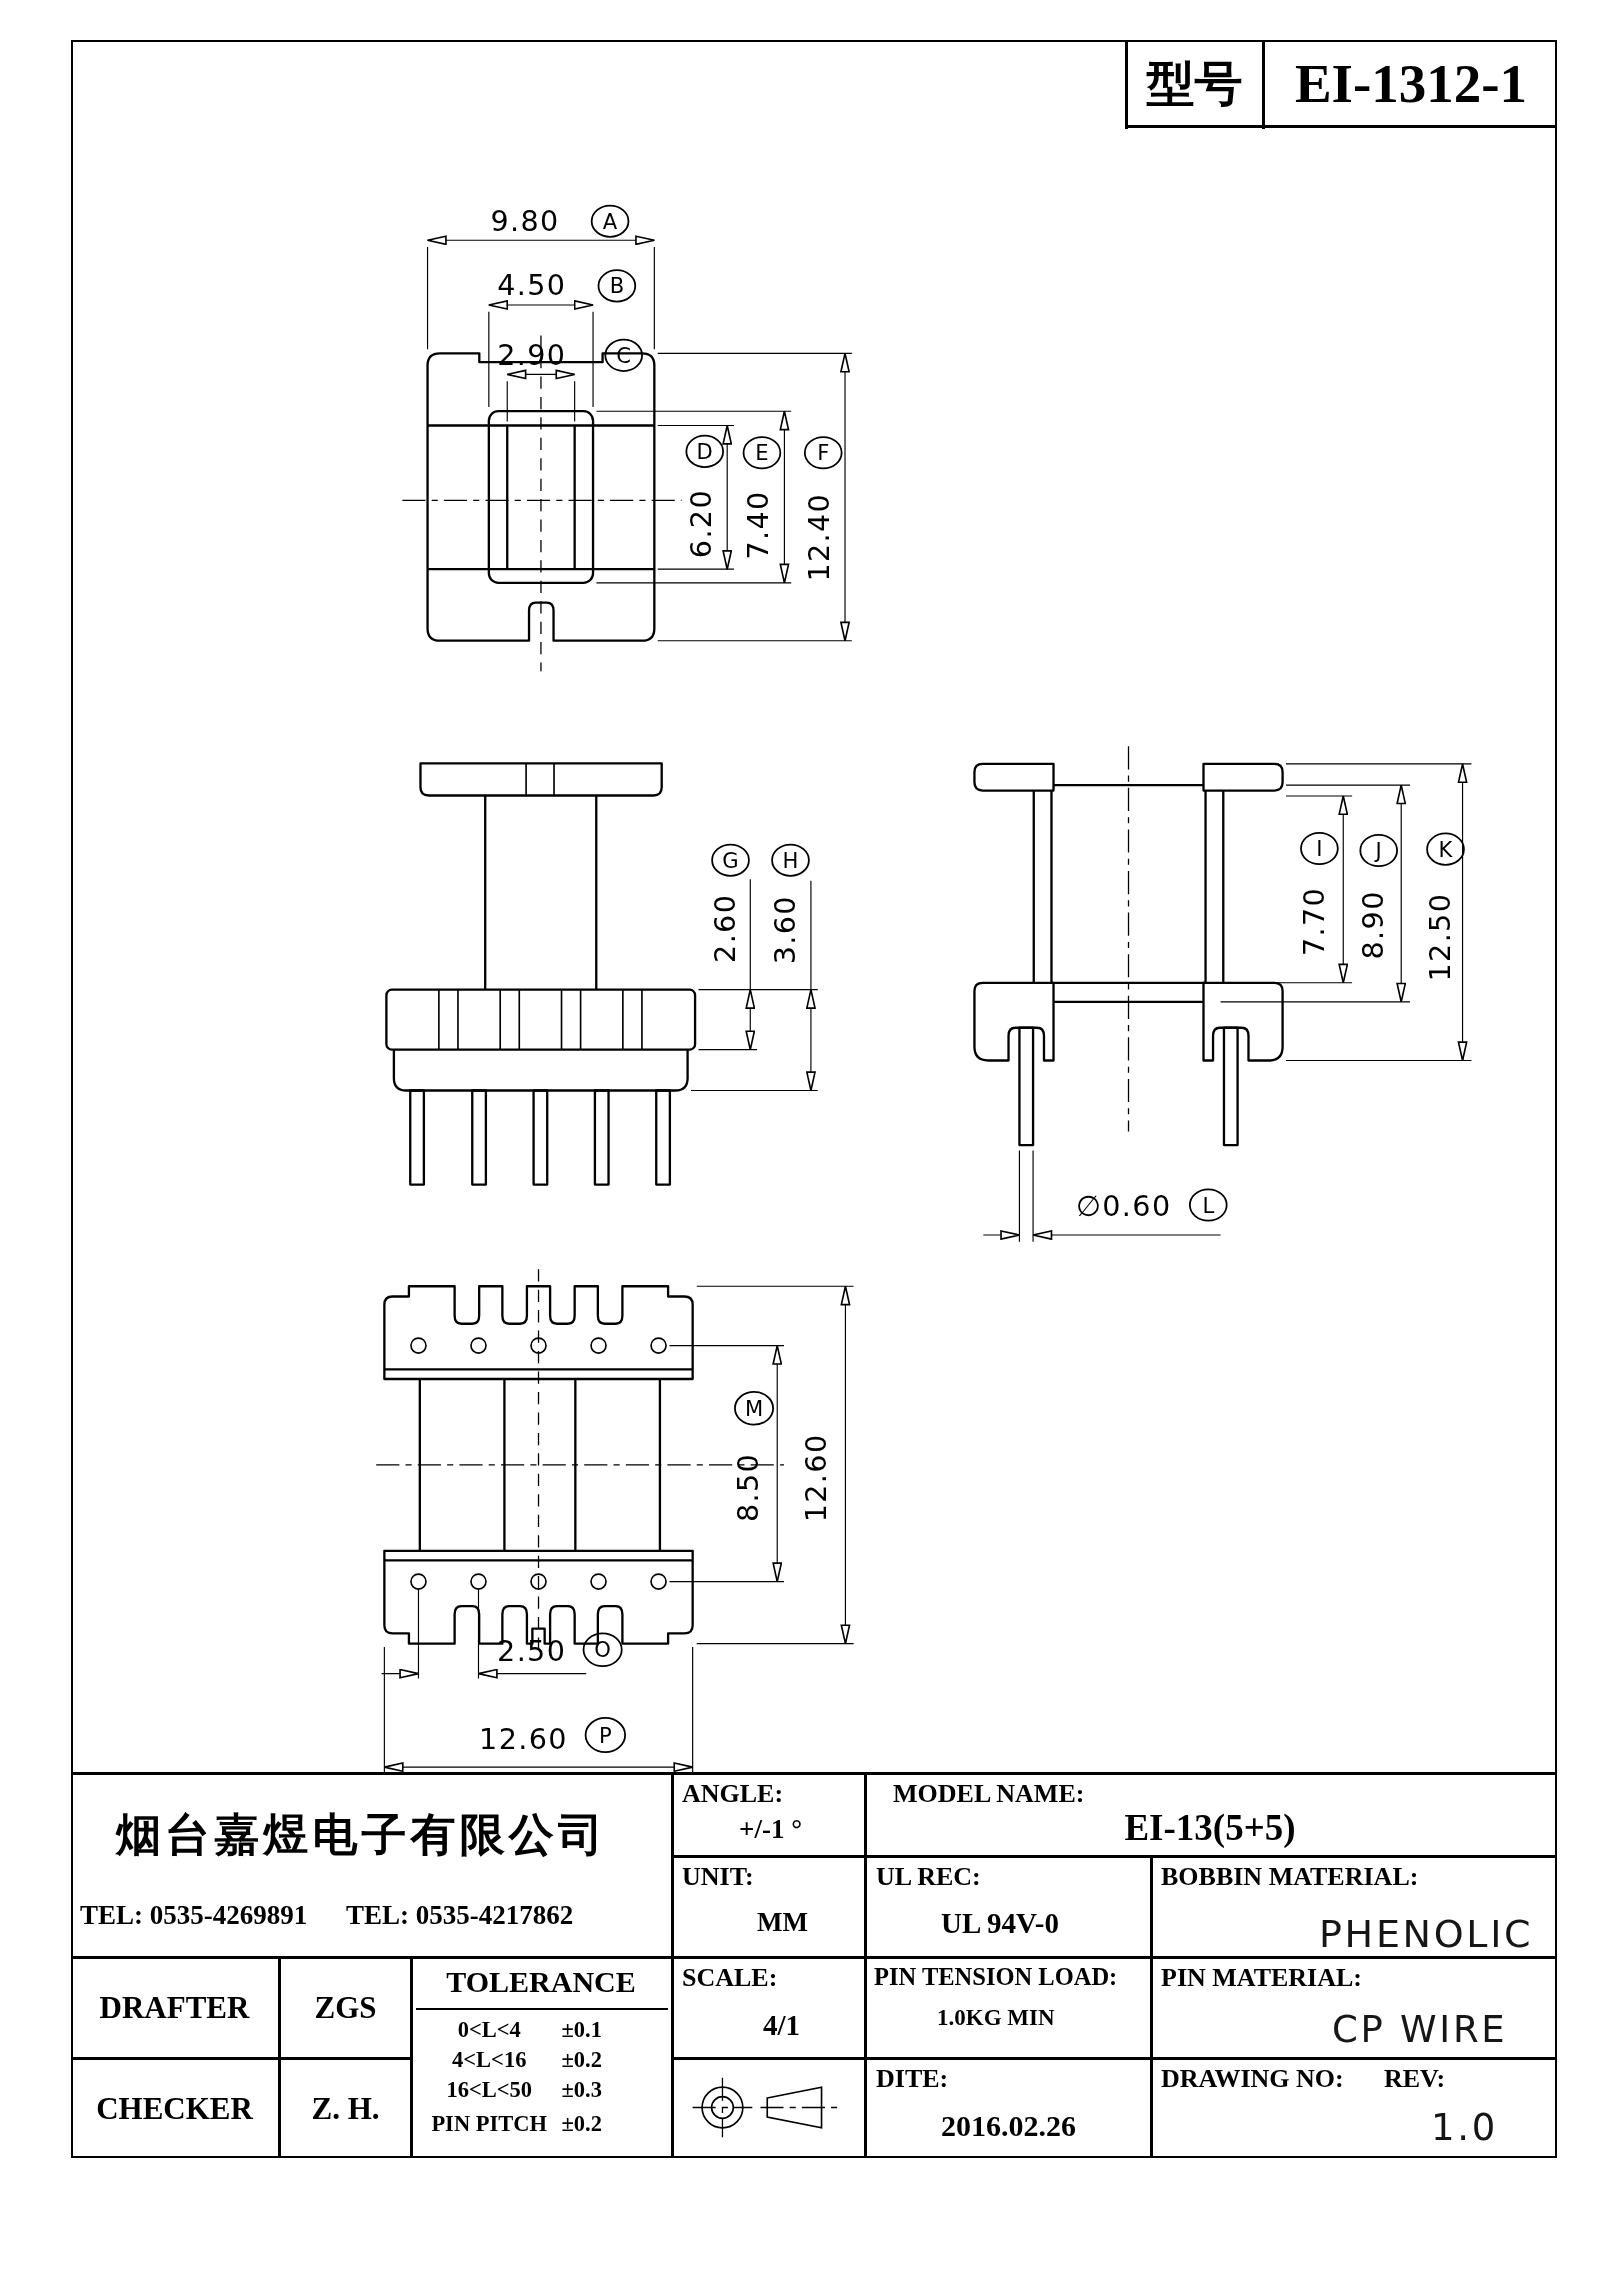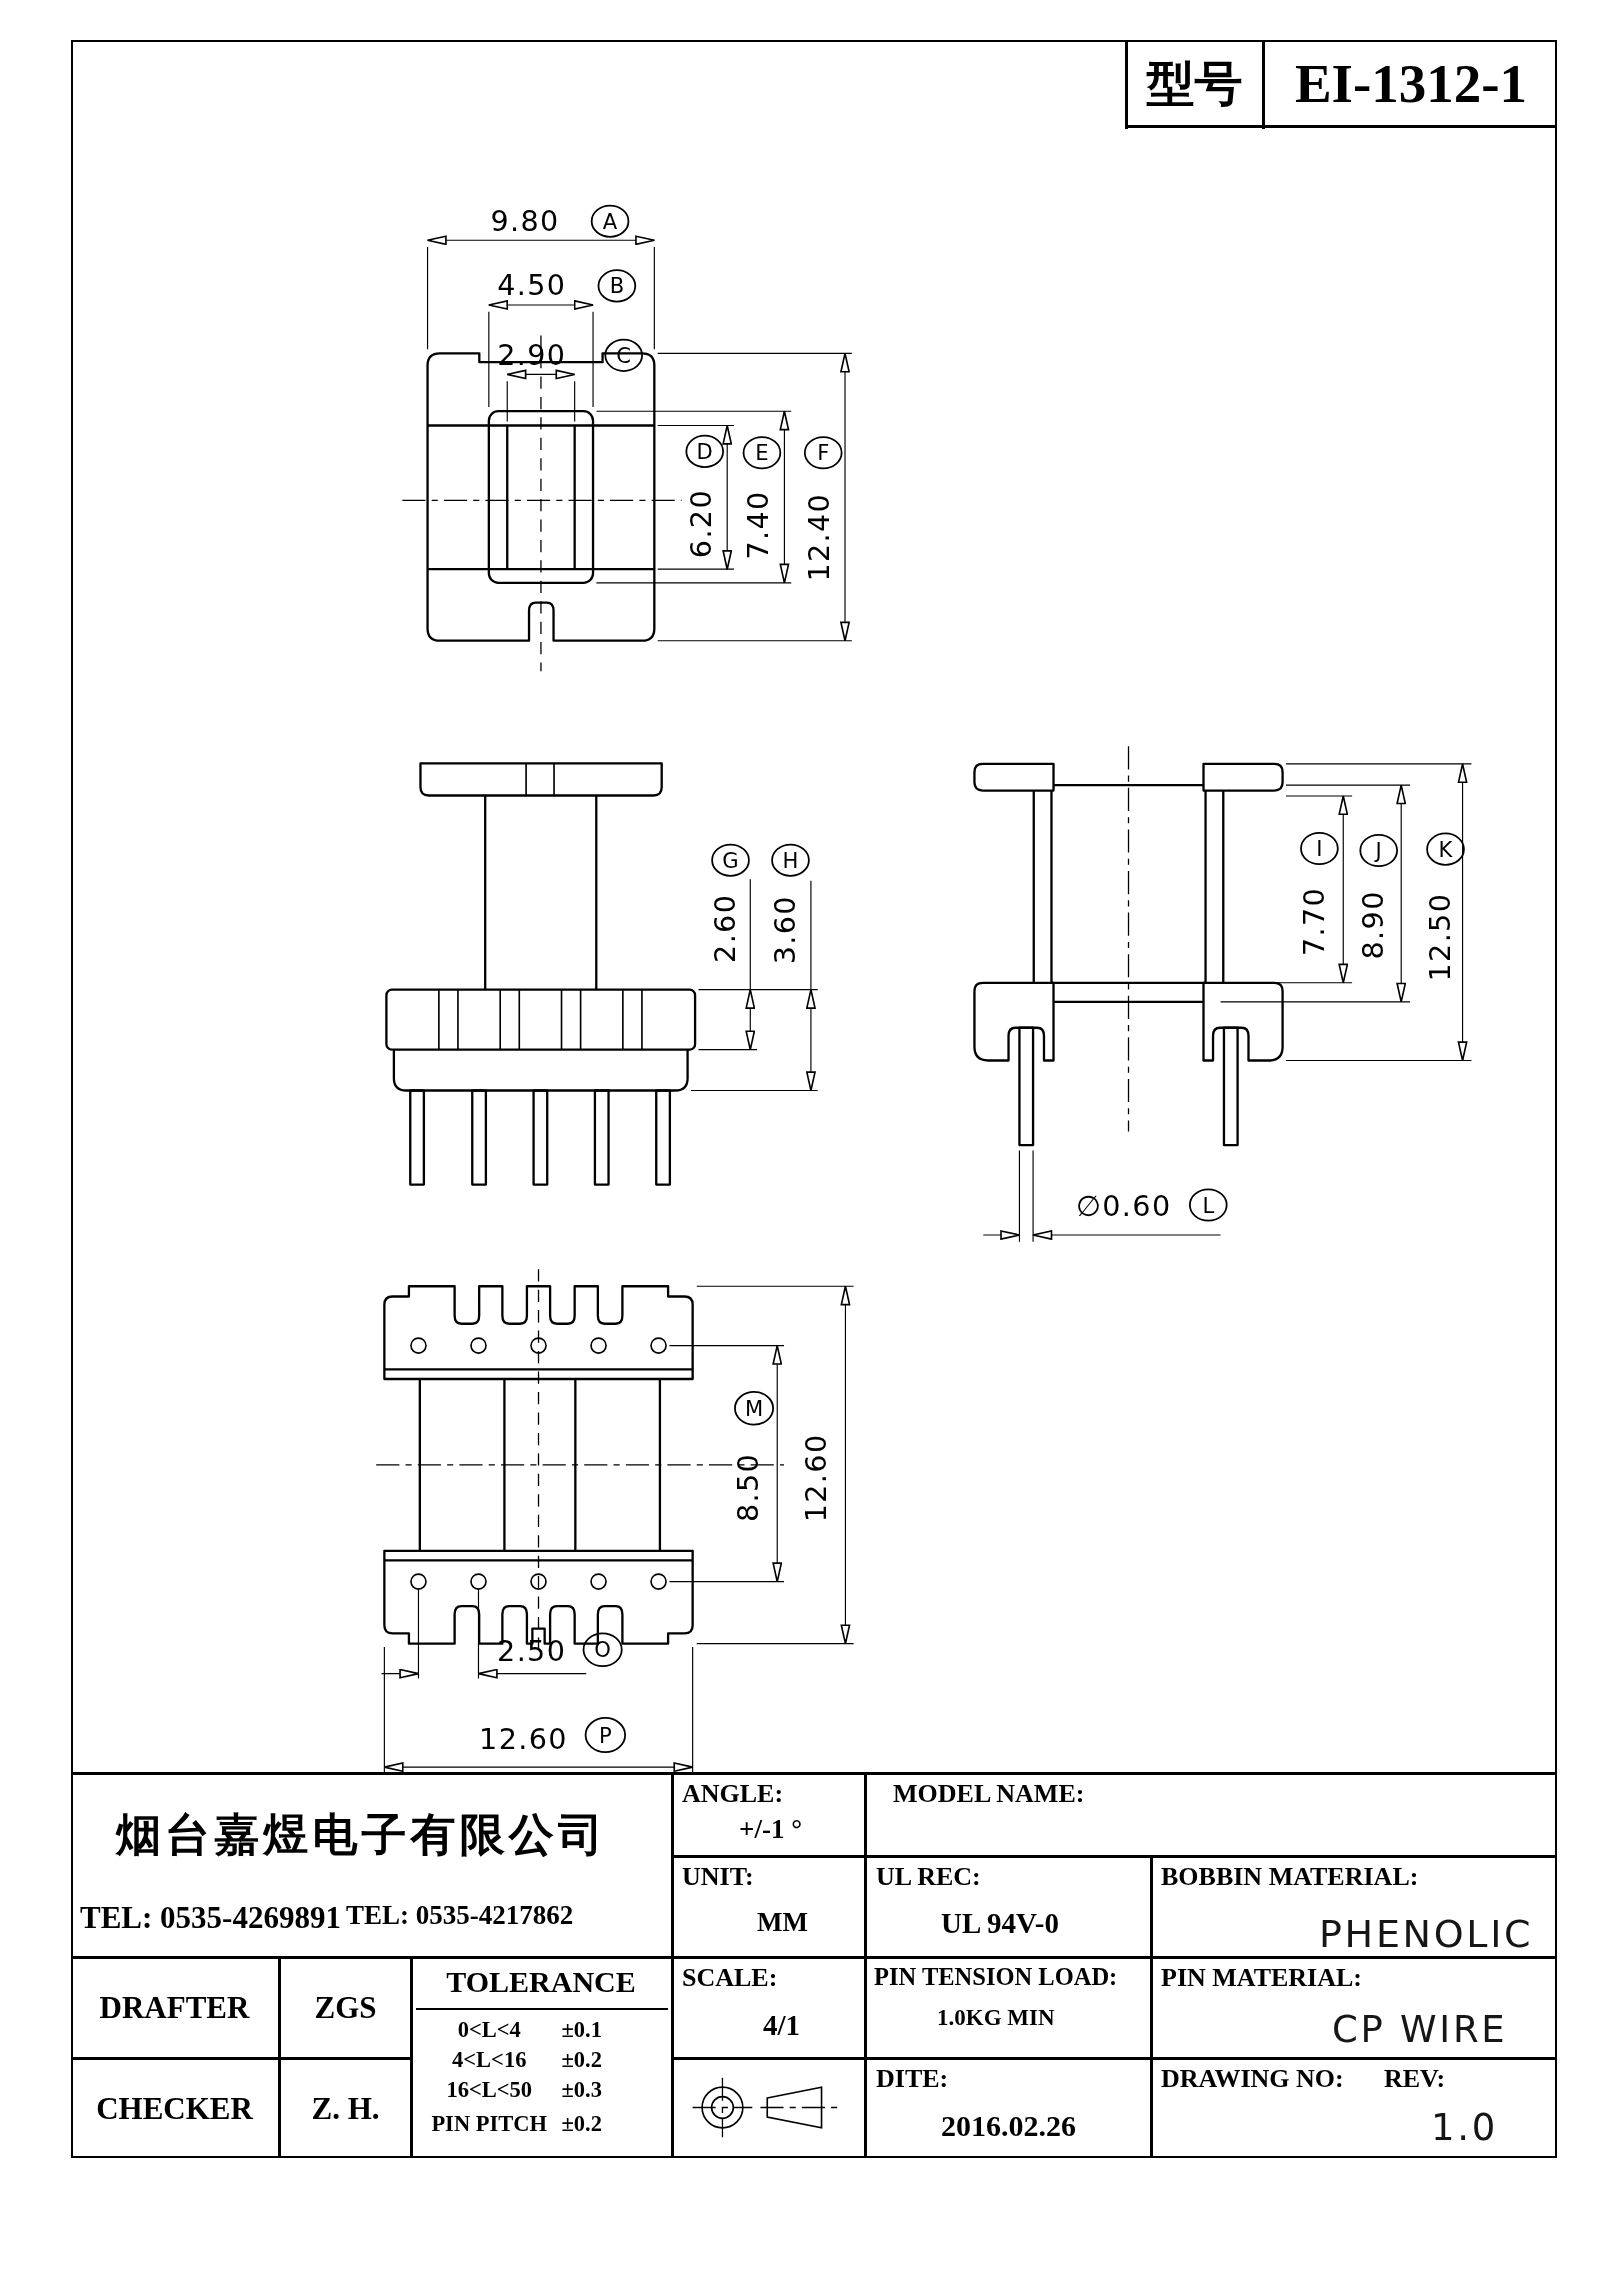--- a/index.html
+++ b/index.html
@@ -231,31 +231,32 @@
   <div class="ln" style="left:71px;top:2057px;width:339px;height:2.7px;"></div>
   <div class="ln" style="left:671px;top:2057px;width:885px;height:2.7px;"></div>
   <div class="ln" style="left:671px;top:1772px;width:2.7px;height:385px;"></div>
   <div class="ln" style="left:864px;top:1772px;width:2.7px;height:385px;"></div>
   <div class="ln" style="left:1150px;top:1855px;width:2.7px;height:302px;"></div>
   <div class="ln" style="left:278px;top:1956px;width:2.7px;height:201px;"></div>
   <div class="ln" style="left:410px;top:1956px;width:2.7px;height:201px;"></div>
   <div class="ln" style="left:416px;top:2008px;width:252px;height:2px;"></div>
 
   <div class="abs vser" style="left:116px;top:1805px;font-size:45px;letter-spacing:4.1px;">烟台嘉煜电子有限公司</div>
-  <div class="abs vser" style="left:80px;top:1900px;font-size:31px;">TEL: 0535-4269891</div>
+  <div class="abs vser" style="left:80px;top:1900px;font-size:27px;">TEL: 0535-4269891</div>
   <div class="abs vser" style="left:346px;top:1900px;font-size:27px;">TEL: 0535-4217862</div>
 
   <div class="abs lbl" style="left:682px;top:1779px;">ANGLE:</div>
   <div class="abs vser" style="left:739px;top:1814px;font-size:27px;">+/-1 °</div>
   <div class="abs lbl" style="left:682px;top:1862px;">UNIT:</div>
   <div class="abs vser" style="left:757px;top:1907px;font-size:27px;">MM</div>
   <div class="abs lbl" style="left:682px;top:1963px;text-align:center;">SCALE:</div>
   <div class="abs vser" style="left:763px;top:2009px;font-size:29px;">4/1</div>
 
   <div class="abs lbl" style="left:893px;top:1779px;">MODEL NAME:</div>
+  <div class="abs cc vser" style="left:864px;top:1805px;width:692px;height:44px;font-size:37px;">EI-13(5+5)</div>
   <div class="abs lbl" style="left:876px;top:1862px;font-family:Liberation Serif, serif;">UL REC:</div>
   <div class="abs vser" style="left:941px;top:1907px;font-size:29px;">UL 94V-0</div>
   <div class="abs lbl" style="left:874px;top:1963px;font-size:24.5px;">PIN TENSION LOAD:</div>
   <div class="abs vser" style="left:937px;top:2005px;font-size:23px;">1.0KG MIN</div>
   <div class="abs lbl" style="left:876px;top:2064px;">DITE:</div>
   <div class="abs vser" style="left:941px;top:2109px;font-size:30px;">2016.02.26</div>
 
   <div class="abs lbl" style="left:1161px;top:1862px;">BOBBIN MATERIAL:</div>
   <div class="abs cad" style="left:1319px;top:1912px;font-size:38px;">PHENOLIC</div>
   <div class="abs lbl" style="left:1161px;top:1963px;">PIN MATERIAL:</div>

